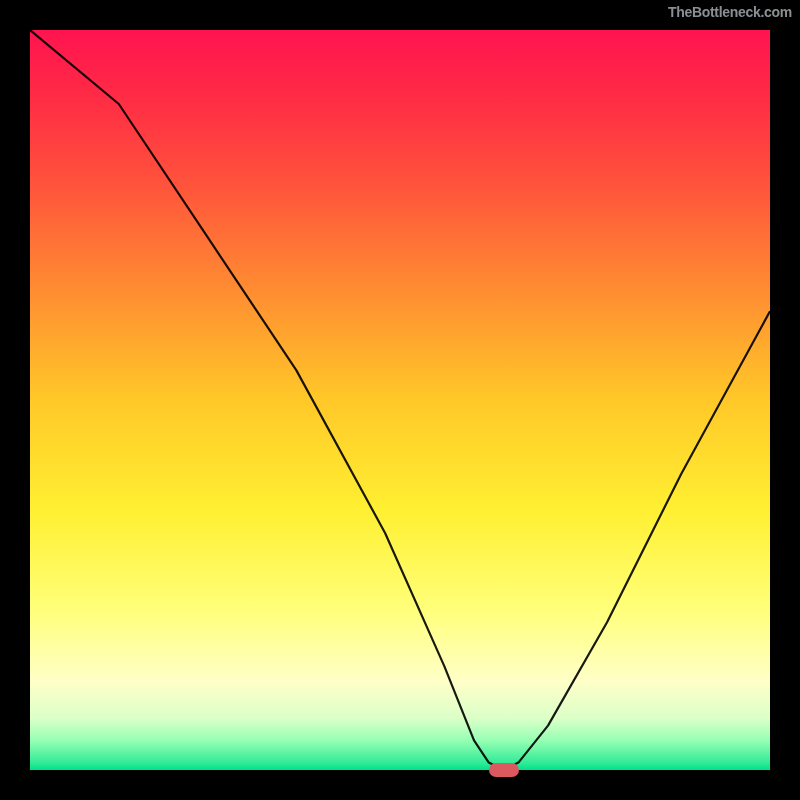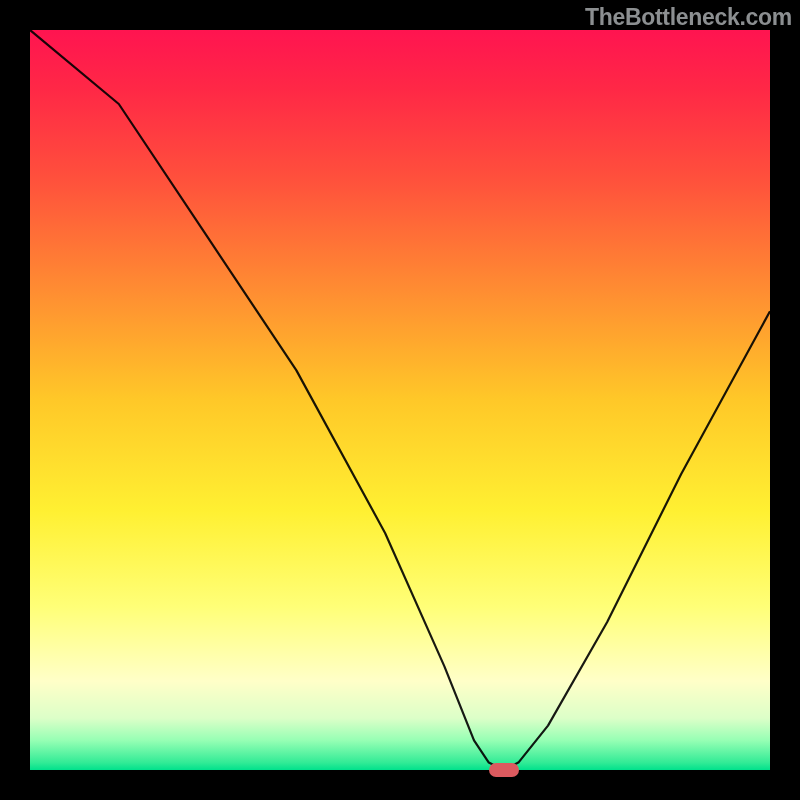--- a/index.html
+++ b/index.html
@@ -62,21 +62,21 @@
     background: rgba(220, 90, 95, 0.95);
     border-radius: 7px;
     width: 30px;
     height: 14px;
   }
   .watermark {
     position: absolute;
     top: 4px;
     right: 8px;
     font-family: Arial, Helvetica, sans-serif;
-    font-size: 23px;
+    font-size: 14px;
     font-weight: 600;
     color: #8c8f91;
     letter-spacing: -0.3px;
   }
 </style>
 </head>
 <body>
 
 <div class="chart-container">
   <div class="watermark">TheBottleneck.com</div>

